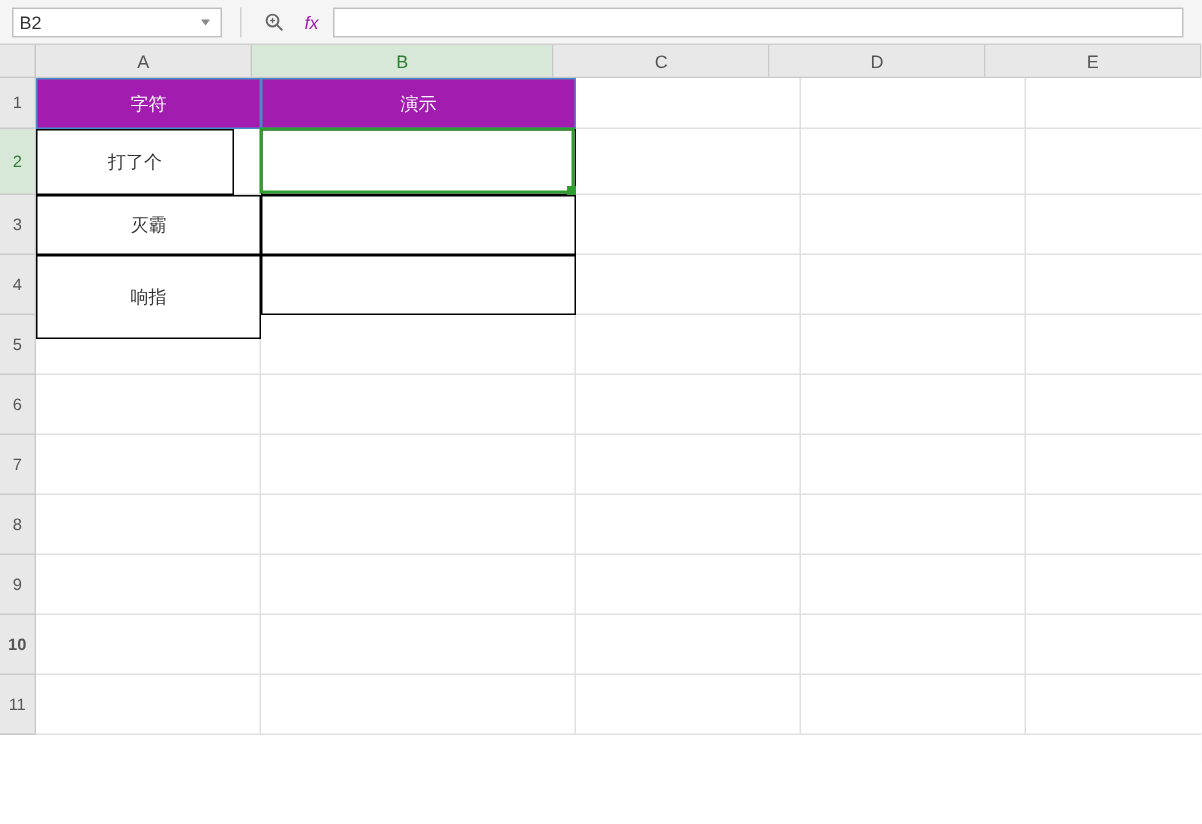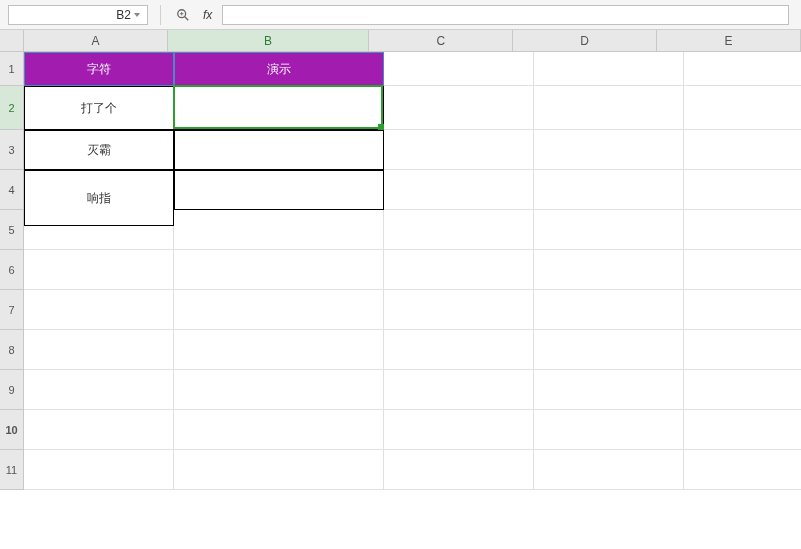--- a/index.html
+++ b/index.html
@@ -26,21 +26,21 @@
     height: 20px;
     background: #fff;
     border: 1px solid #c0c0c0;
     display: flex;
     align-items: center;
     justify-content: space-between;
     padding: 0 4px;
   }
   .name-box-text {
     flex: 1;
-    text-align: right;
+    text-align: left;
     color: #333;
     font-size: 12px;
   }
   .name-box-drop {
     width: 12px;
     height: 12px;
     display: flex;
     align-items: center;
     justify-content: center;
     color: #888;
@@ -55,21 +55,21 @@
     width: 20px;
     height: 20px;
     display: flex;
     align-items: center;
     justify-content: center;
     color: #666;
     cursor: pointer;
   }
   .fx-label {
     font-style: italic;
-    color: #404040;
+    color: #a21caf;
     font-size: 12px;
     margin: 0 4px;
   }
   .formula-input {
     flex: 1;
     height: 20px;
     background: #fff;
     border: 1px solid #c0c0c0;
     padding: 0 4px;
     font-size: 12px;
@@ -274,21 +274,21 @@
       <div class="cell" style="left: 360px; top: 358px; width: 150px; height: 40px;"></div>
       <div class="cell" style="left: 510px; top: 358px; width: 150px; height: 40px;"></div>
       <div class="cell" style="left: 660px; top: 358px; width: 150px; height: 40px;"></div>
       <div class="cell" style="left: 0px; top: 398px; width: 150px; height: 40px;"></div>
       <div class="cell" style="left: 150px; top: 398px; width: 210px; height: 40px;"></div>
       <div class="cell" style="left: 360px; top: 398px; width: 150px; height: 40px;"></div>
       <div class="cell" style="left: 510px; top: 398px; width: 150px; height: 40px;"></div>
       <div class="cell" style="left: 660px; top: 398px; width: 150px; height: 40px;"></div>
       <div class="cell header-cell" style="left: 0px; top: 0px; width: 150px; height: 34px;">字符</div>
       <div class="cell header-cell" style="left: 150px; top: 0px; width: 210px; height: 34px;">演示</div>
-      <div class="cell data-cell" style="left: 0px; top: 34px; width: 150px; height: 44px; text-align: center;">打了个</div>
+      <div class="cell data-cell" style="left: 0px; top: 34px; width: 132px; height: 44px; text-align: center;">打了个</div>
       <div class="cell data-cell" style="left: 150px; top: 34px; width: 210px; height: 44px;"></div>
       <div class="cell data-cell" style="left: 0px; top: 78px; width: 150px; height: 40px; text-align: center;">灭霸</div>
       <div class="cell data-cell" style="left: 150px; top: 78px; width: 210px; height: 40px;"></div>
       <div class="cell data-cell" style="left: 0px; top: 118px; width: 150px; height: 56px; font-family: Liberation Serif, serif;">响指</div>
       <div class="cell data-cell" style="left: 150px; top: 118px; width: 210px; height: 40px;"></div>
       <div class="selection" style="left: 149px; top: 33px; width: 210px; height: 44px;">
         <div class="selection-handle"></div>
       </div>
     </div>
 </div>

